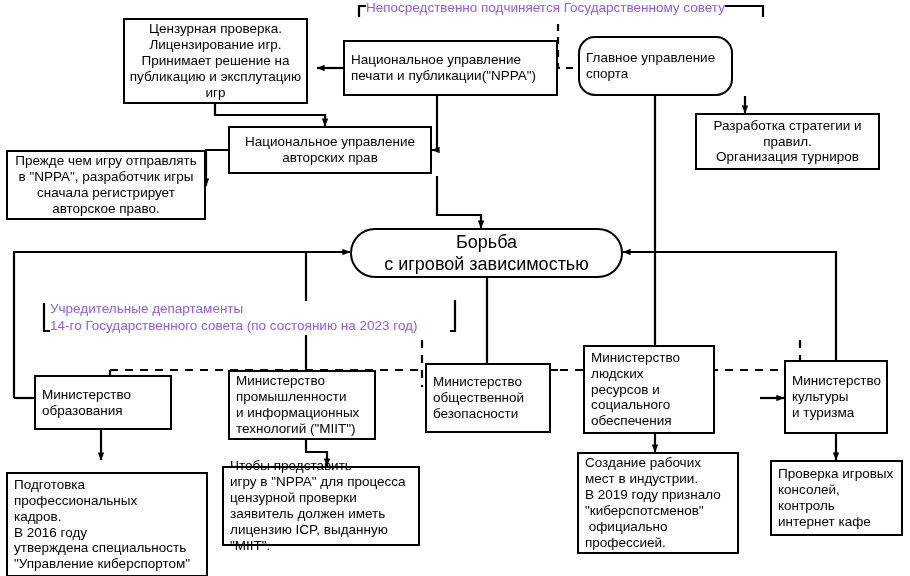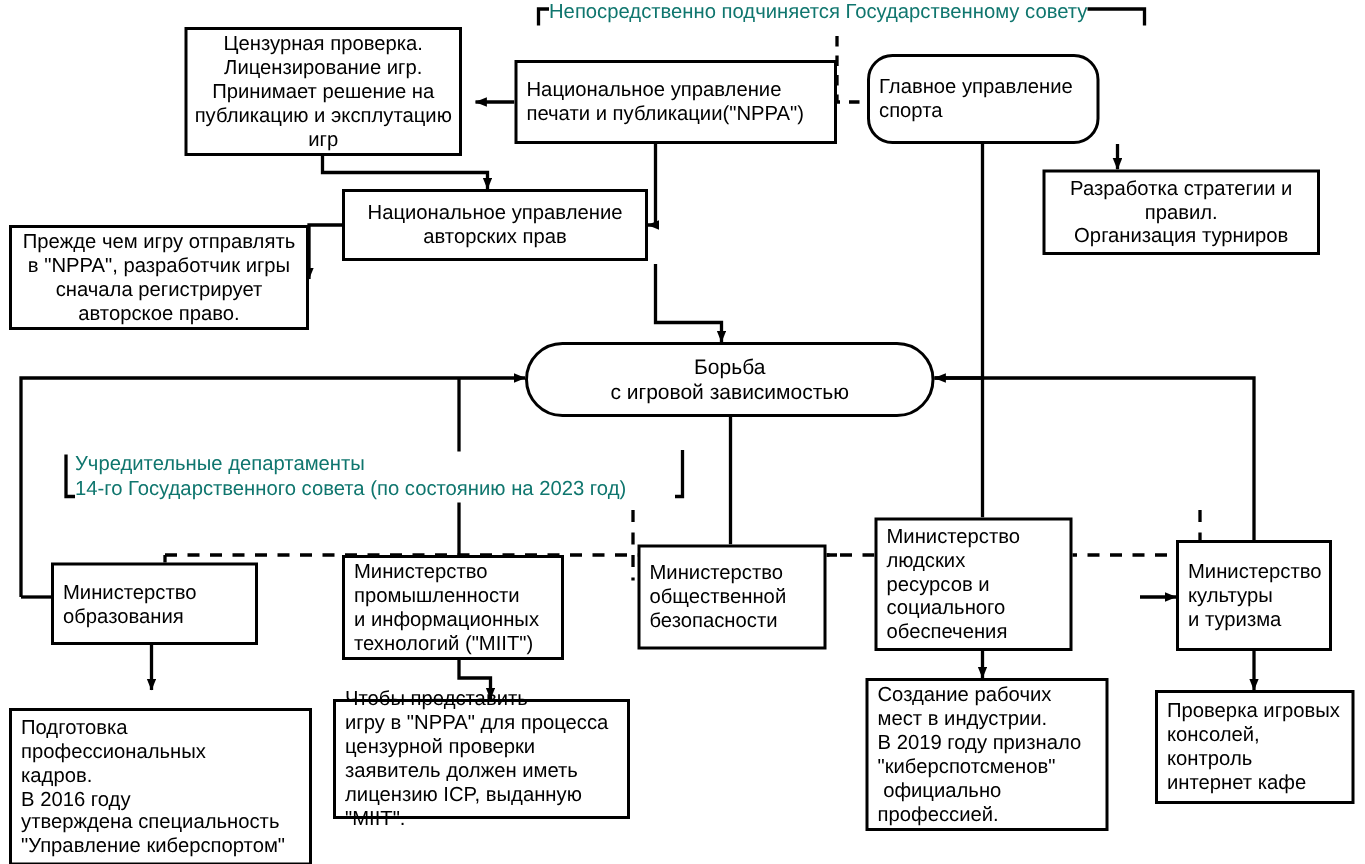--- a/index.html
+++ b/index.html
@@ -44,28 +44,28 @@
     box-sizing: border-box;
     border: 2px solid #000000;
     border-radius: 34px;
     background: #ffffff;
     color: #000000;
     display: flex;
     flex-direction: column;
     justify-content: center;
     align-items: center;
     text-align: center;
-    font-size: 14px;
+    font-size: 18px;
     line-height: 1.25;
     white-space: pre;
     z-index: 2;
   }
   .freetext {
     position: absolute;
-    color: #0f766e;
+    color: #8b5cf6;
     font-size: 13.5px;
     line-height: 1.25;
     white-space: pre;
     background: #ffffff;
     z-index: 3;
   }
 </style>
 </head>
 <body>
 

